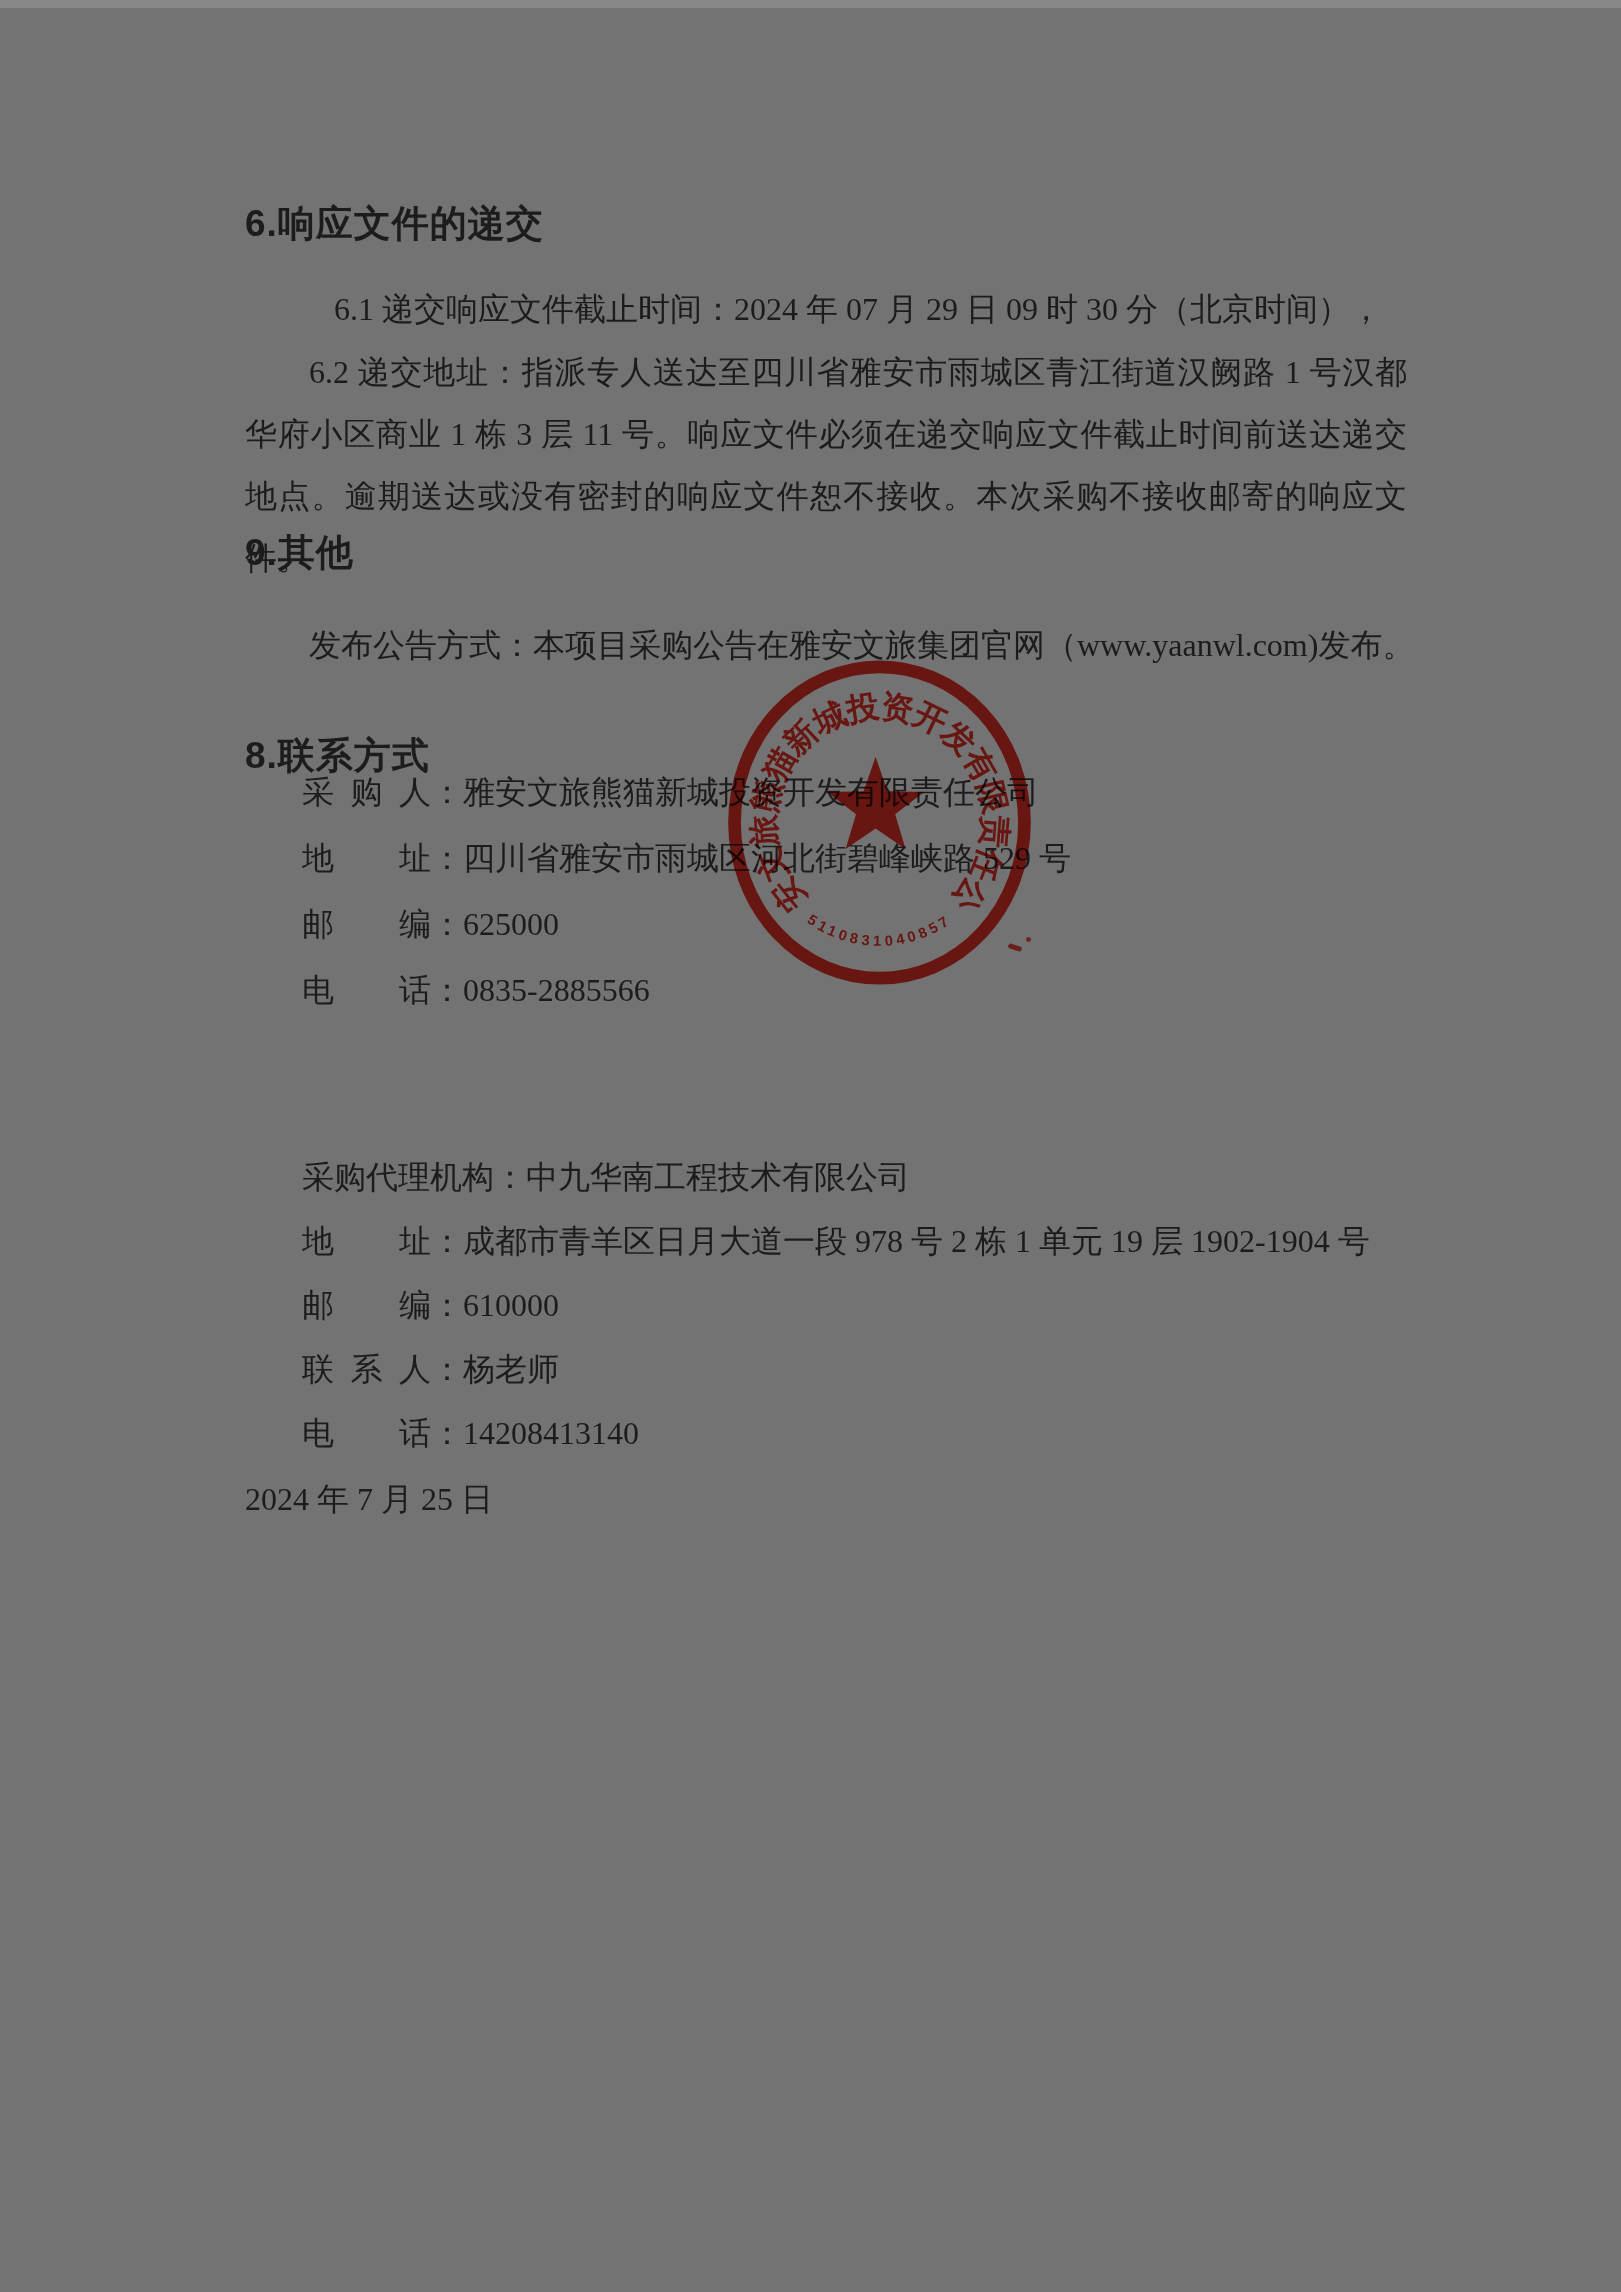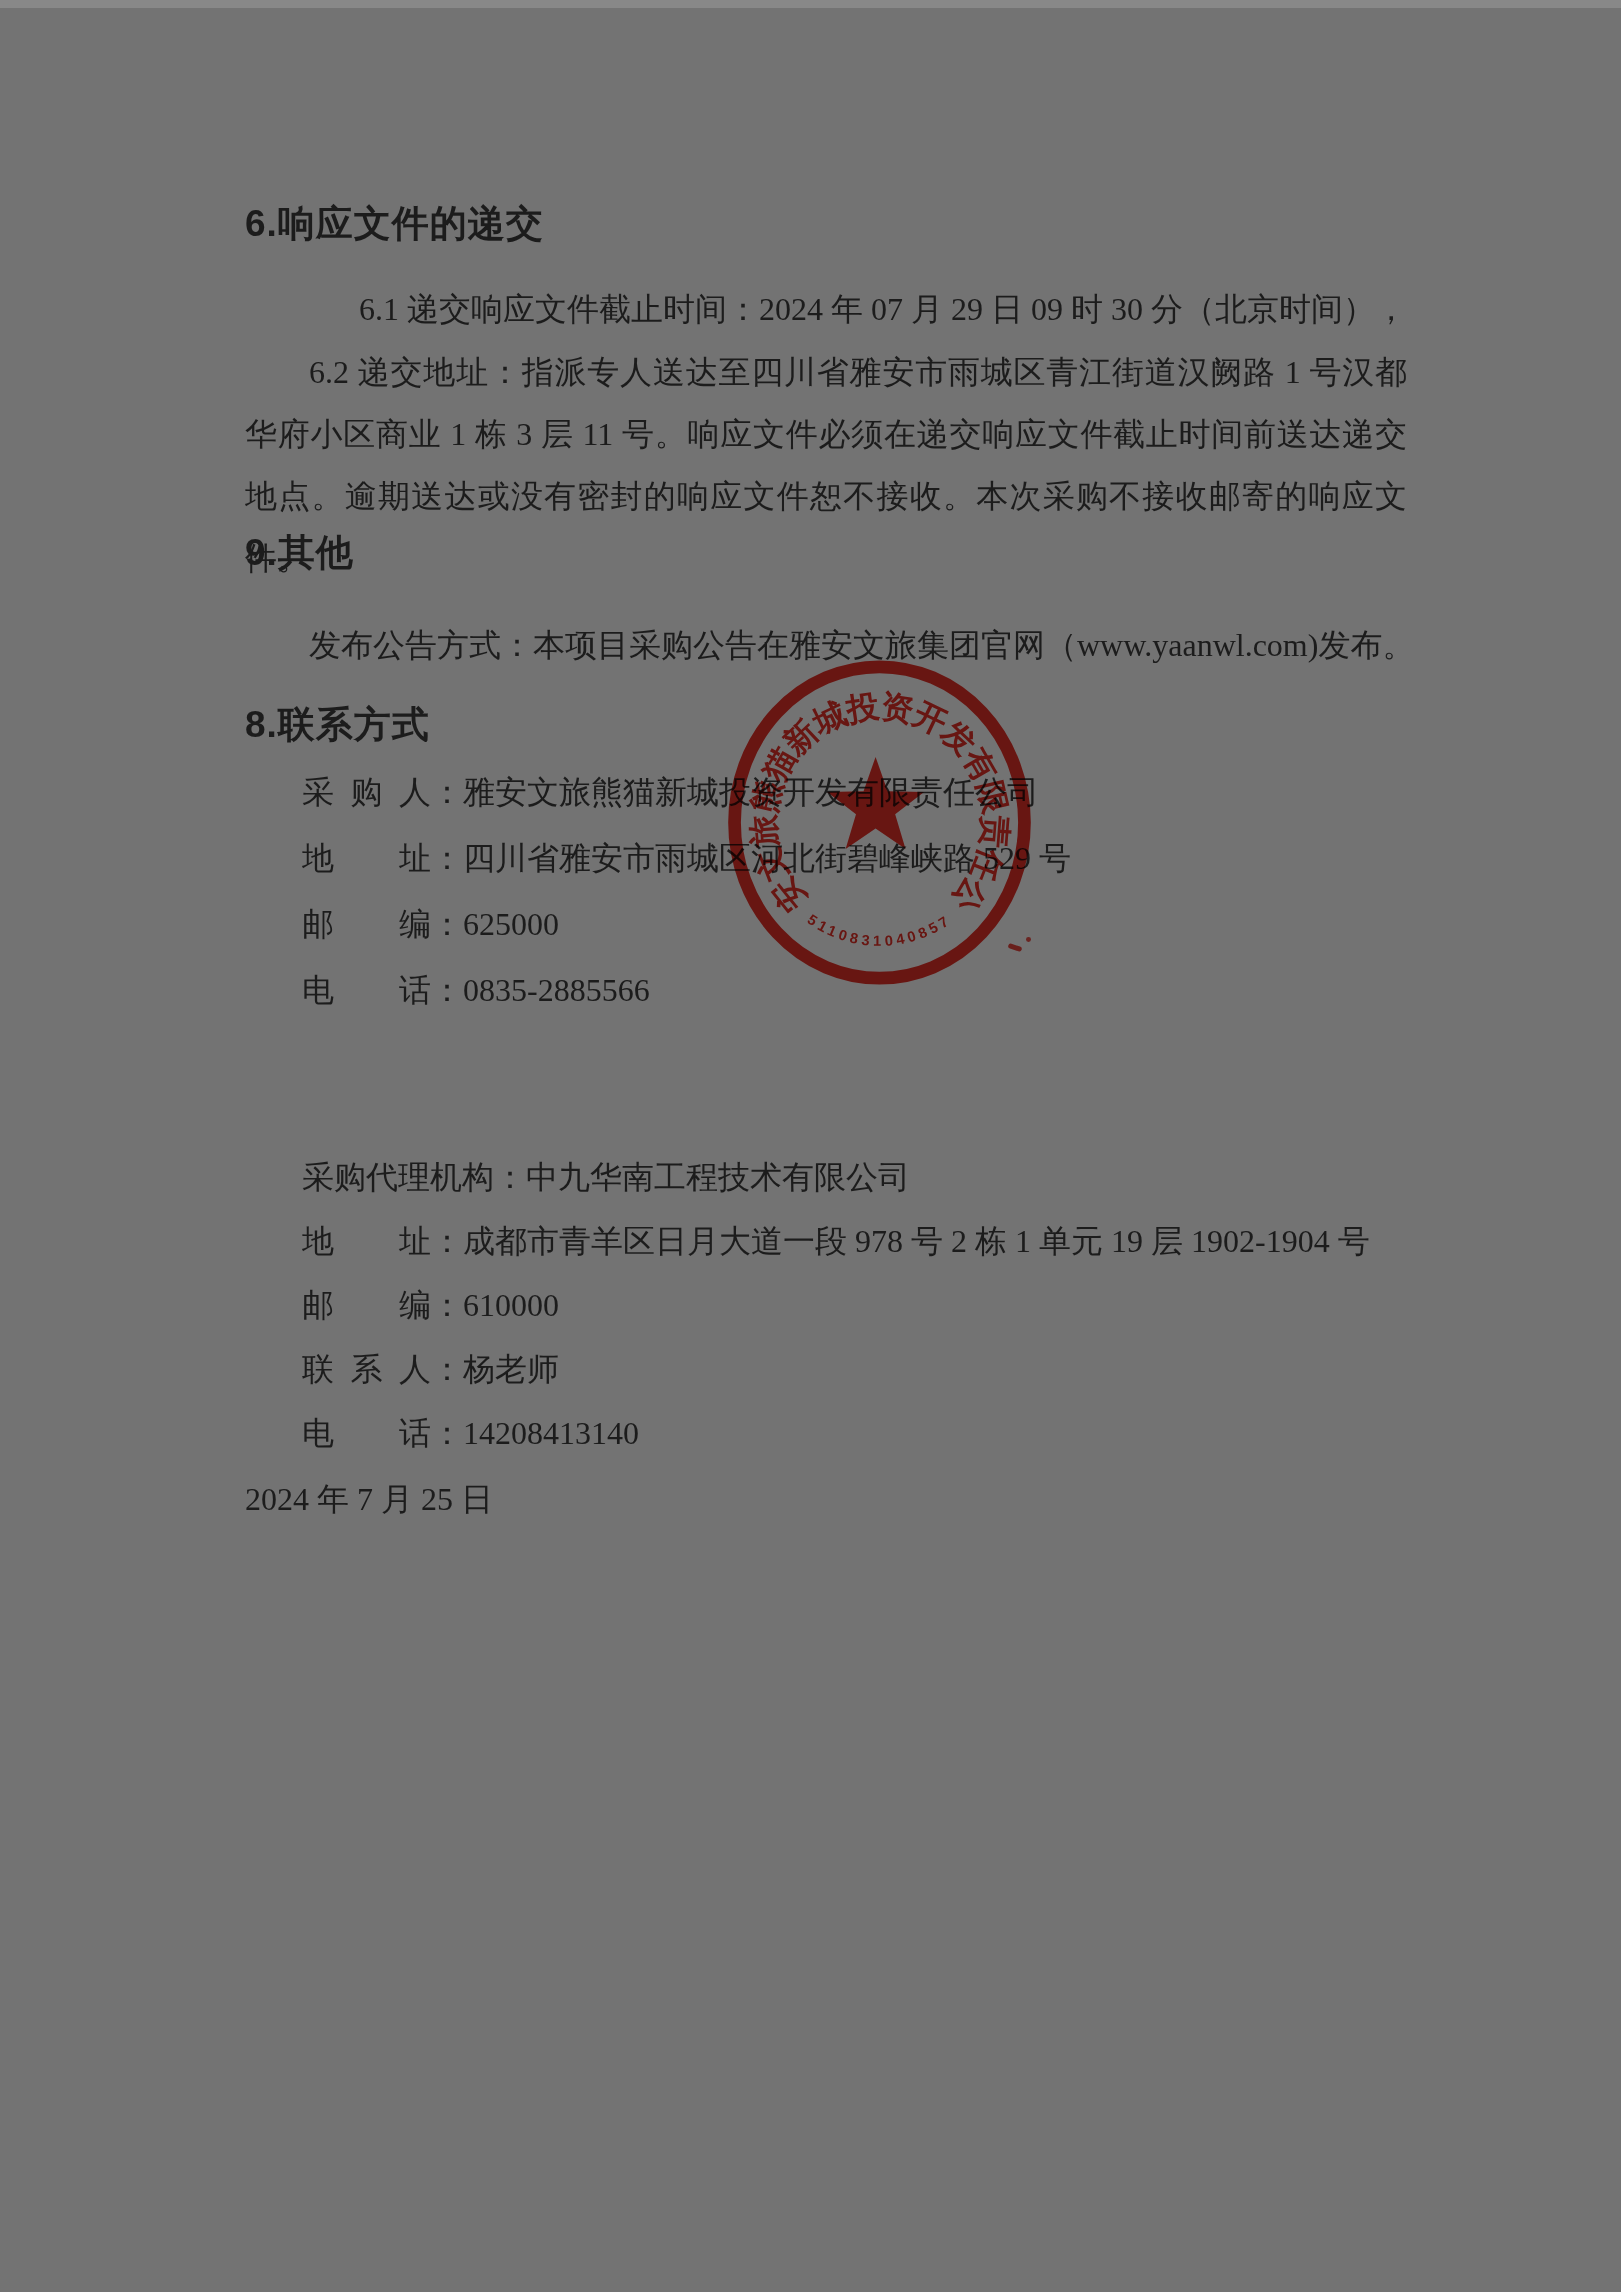--- a/index.html
+++ b/index.html
@@ -21,21 +21,21 @@
     line-height:47px;
     letter-spacing:1px;
     white-space:nowrap;
   }
   .body-par {
     left:245px; width:1162px;
     font-size:32px; line-height:62px;
     text-align:justify;
     text-indent:2em;
   }
-  .single-line { white-space:nowrap; text-align:right; }
+  .single-line { white-space:nowrap; text-align:center; }
   .contact-block {
     left:302px; width:1176px;
     font-size:32px;
   }
   .contact-row { white-space:nowrap; }
   .lh67 .contact-row { line-height:66px; }
   .lh65 .contact-row { line-height:64px; }
   .lbl {
     display:inline-block;
     width:129px;
@@ -74,21 +74,21 @@
   <div class="abs heading" style="top:192px;">6.响应文件的递交</div>
 
   <div class="abs body-par single-line" style="top:270px;">6.1 递交响应文件截止时间：2024 年 07 月 29 日 09 时 30 分（北京时间），</div>
 
   <div class="abs body-par" style="top:333px;">6.2 递交地址：指派专人送达至四川省雅安市雨城区青江街道汉阙路 1 号汉都华府小区商业 1 栋 3 层 11 号。响应文件必须在递交响应文件截止时间前送达递交地点。逾期送达或没有密封的响应文件恕不接收。本次采购不接收邮寄的响应文件。</div>
 
   <div class="abs heading" style="top:521px;">9.其他</div>
 
   <div class="abs body-par single-line" style="top:606px;">发布公告方式：本项目采购公告在雅安文旅集团官网（www.yaanwl.com)发布。</div>
 
-  <div class="abs heading" style="top:693px;">8.联系方式</div>
+  <div class="abs heading" style="top:724px;">8.联系方式</div>
 
   <div class="abs contact-block lh67" style="top:751px;">
     <div class="contact-row">
       <span class="lbl">采购人</span><span>：</span><span>雅安文旅熊猫新城投资开发有限责任公司</span>
     </div>
     <div class="contact-row">
       <span class="lbl">地址</span><span>：</span><span>四川省雅安市雨城区河北街碧峰峡路 529 号</span>
     </div>
     <div class="contact-row">
       <span class="lbl">邮编</span><span>：</span><span>625000</span>

